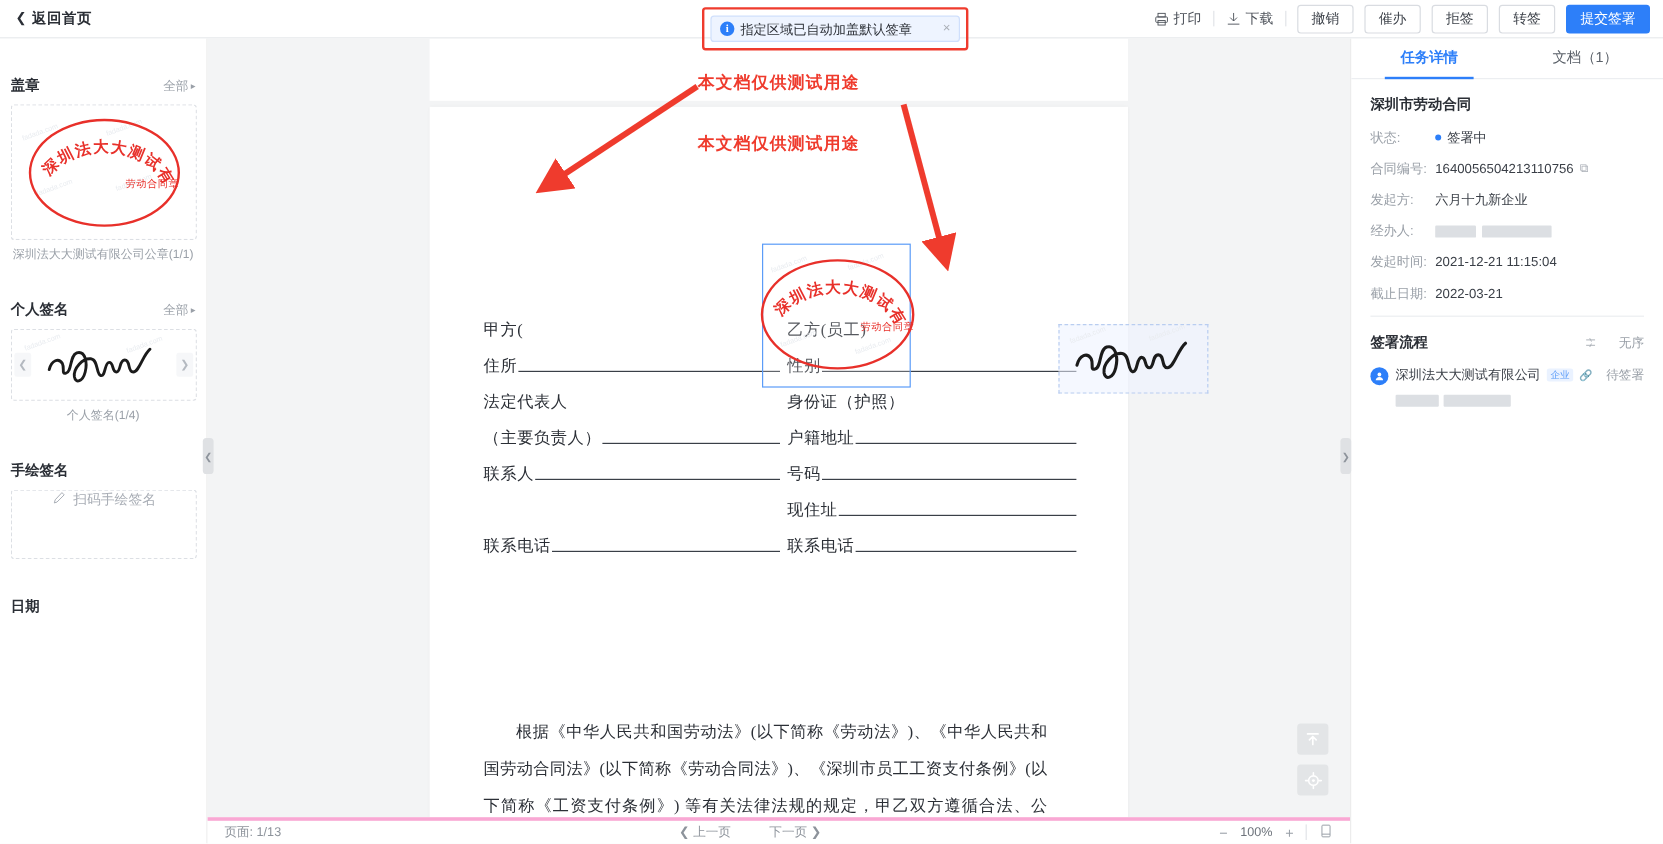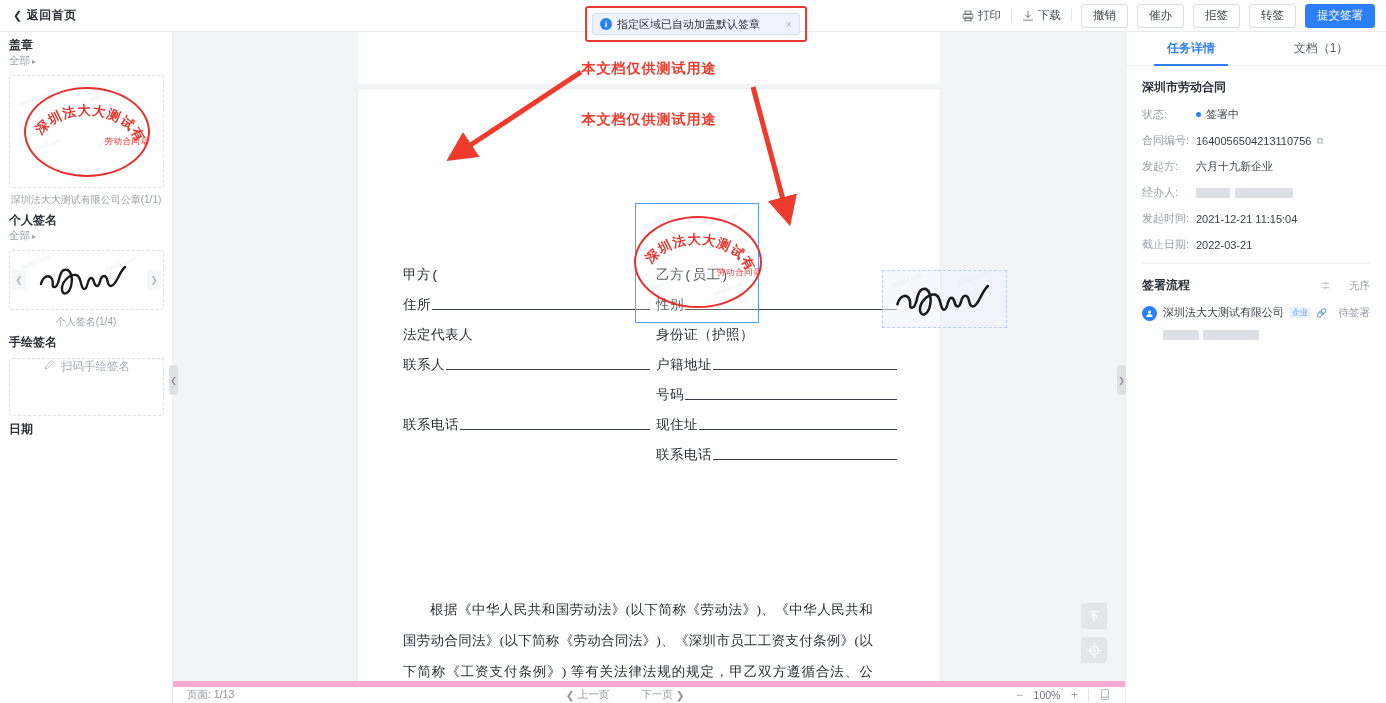--- a/index.html
+++ b/index.html
@@ -69,22 +69,22 @@
   .toast-msg { font-size:11px; color:#2b2f36; white-space:nowrap; }
   .toast-x { margin-left:auto; font-size:11px; color:#a8adb5; cursor:pointer; line-height:1; }
 
   
   .sidebar {
     position:absolute; top:32px; left:0; width:173px; height:671px;
     background:#fff; border-right:1px solid #ececec;
     padding:0 9px; overflow:hidden;
   }
   .sec-head {
-    display:flex; justify-content:space-between;
-    margin-top:5px; margin-bottom:7px;flex-direction:column;
+    display:flex; align-items:center; justify-content:space-between;
+    margin-top:31px; margin-bottom:7px;
   }
   .sec-title { font-size:12px; color:#2b2f36; font-weight:700; }
   .sec-all { font-size:10.5px; color:#9aa0a8; cursor:pointer; display:flex; align-items:center; gap:2px;}
   .sec-all .chev { font-size:8px; }
 
   .thumb {
     position:relative; width:155px; height:113px;
     border:1px dashed #dcdfe4; border-radius:3px;
     background:#fff; display:flex; align-items:center; justify-content:center;
     cursor:pointer; overflow:hidden;
@@ -150,21 +150,21 @@
   .wm-red {
     text-align:center; color:#ef3b2d; font-size:14px; font-weight:700;
     font-family:"Liberation Serif", serif; letter-spacing:1px;
   }
   .doc-inner { position:absolute; left:0; top:0; width:582px; height:640px; }
 
   .form-grid {
     position:absolute; left:45px; top:165px; width:495px;
     display:flex; gap:0;
   }
-  .col { width:247px; font-family:Liberation Mono, monospace; color:#2b2f36; }
+  .col { width:247px; font-family:Liberation Serif, serif; color:#2b2f36; }
   .col.right { padding-left:6px; }
   .f-row { display:flex; align-items:flex-end; height:30px; font-size:13.5px; }
   .f-lbl { white-space:nowrap; letter-spacing:.5px; }
   .f-line { flex:1; border-bottom:1px solid #3a3f47; height:1px; margin-bottom:4px; margin-left:1px; }
 
   .para {
     position:absolute; left:45px; top:505px; width:470px;
     font-family:"Liberation Serif", serif; font-size:13.5px;
     color:#2b2f36; line-height:31px; text-align:justify;
     text-indent:2em; letter-spacing:.3px;
@@ -199,21 +199,21 @@
   
   .handle {
     position:absolute; width:9px; height:30px; background:#dfe1e4;
     border-radius:3px; display:flex; align-items:center; justify-content:center;
     font-size:8px; color:#8d939b; cursor:pointer; z-index:20;
   }
 
   
   .bottombar {
     position:absolute; left:173px; top:681px; width:952px; height:22px;
-    background:#fff; border-top:6px solid #f9a8d4;
+    background:#fff; border-top:3px solid #f9a8d4;
     display:flex; align-items:center; font-size:10.5px; color:#8d939b;
   }
   .bb-pages { margin-left:14px; }
   .bb-nav { margin-left:auto; display:flex; align-items:center; gap:32px; margin-right:0; }
   .bb-link { cursor:pointer; display:flex; align-items:center; gap:3px; }
   .bb-zoom { margin-left:auto; display:flex; align-items:center; gap:10px; margin-right:14px; }
   .zbtn { cursor:pointer; font-size:12px; color:#9aa0a8; }
   .zval { font-size:10.5px; color:#6e747c; min-width:28px; text-align:center; }
 
   
@@ -386,20 +386,24 @@
           <div class="col">
             <div class="f-row noline">
                 <span class="f-lbl">甲方(</span>
               </div>
             <div class="f-row">
                 <span class="f-lbl">住所</span>
                 <span class="f-line"></span>
               </div>
             <div class="f-row noline">
                 <span class="f-lbl">法定代表人</span>
+              </div>
+            <div class="f-row">
+                <span class="f-lbl">（主要负责人）</span>
+                <span class="f-line"></span>
               </div>
             <div class="f-row">
                 <span class="f-lbl">联系人</span>
                 <span class="f-line"></span>
               </div>
             <div class="f-row noline">
                 <span class="f-lbl"></span>
               </div>
             <div class="f-row">
                 <span class="f-lbl">联系电话</span>

